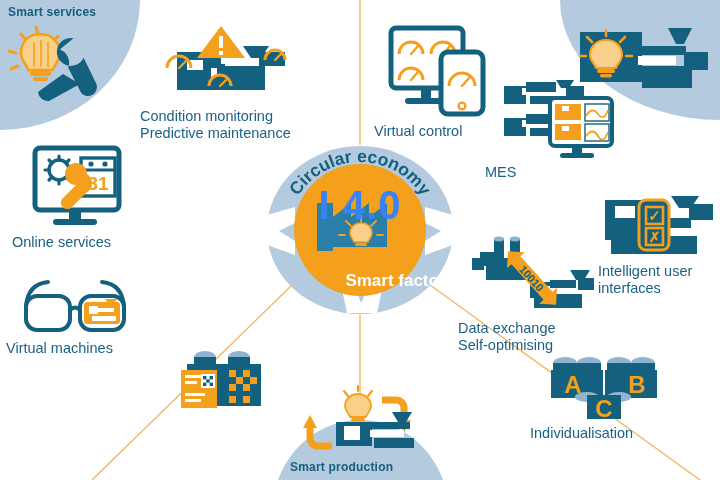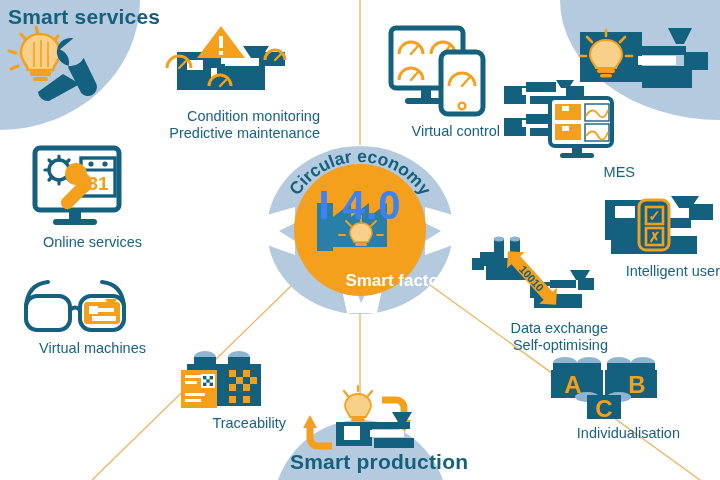--- a/index.html
+++ b/index.html
@@ -7,25 +7,25 @@
     width:720px;height:480px;overflow:hidden;
     background:#ffffff;
     font-family:"Liberation Sans", sans-serif;
     position:relative;
   }
   #stage{position:absolute;left:0;top:0;width:720px;height:480px;}
   .corner-label{
     position:absolute;
     color:#15607d;
     font-weight:bold;
-    font-size:21px;
+    font-size:12px;
     letter-spacing:.2px;
     white-space:nowrap;
   }
-  .node{position:absolute;text-align:right;}
+  .node{position:absolute;text-align:left;}
   .node .cap{
     color:#1a6285;
     font-size:14.5px;
     line-height:17px;
     white-space:nowrap;
   }
   .icon-wrap{display:flex;align-items:flex-end;justify-content:center;}
   .center-label-top{
     position:absolute;left:0;right:0;top:38px;
     text-align:center;color:#3b82f6;
@@ -320,21 +320,20 @@
             <rect x="62" y="20" width="7" height="7"></rect>
           <rect x="48" y="34" width="7" height="7"></rect>
             <rect x="62" y="34" width="7" height="7"></rect>
           <rect x="55" y="27" width="7" height="7"></rect>
             <rect x="48" y="46" width="7" height="7"></rect>
           <rect x="69" y="27" width="7" height="7"></rect>
             <rect x="62" y="46" width="7" height="7"></rect>
         </g>
       </svg>
     </div>
-    <div class="cap" style="margin-top:5px;">Traceability</div>
   </div>
 
   <div class="node" style="left:458px;top:238px;width:150px;">
     <div class="icon-wrap">
       <svg width="122" height="78" viewBox="0 0 122 78">
         <rect x="22" y="0" width="10" height="22" fill="#14607f"></rect>
         <rect x="38" y="0" width="10" height="22" fill="#14607f"></rect>
         <ellipse cx="27" cy="1" rx="5" ry="2.5" fill="#8fb4cf"></ellipse>
         <ellipse cx="43" cy="1" rx="5" ry="2.5" fill="#8fb4cf"></ellipse>
         <rect x="8" y="14" width="16" height="14" fill="#14607f"></rect>
@@ -368,20 +367,21 @@
         <polygon points="66,0 94,0 86,12 74,12" fill="#14607f"></polygon>
         <rect x="84" y="8" width="24" height="16" fill="#14607f"></rect>
         <rect x="34" y="4" width="30" height="50" rx="7" fill="#14607f" stroke="#f4a01c" stroke-width="3"></rect>
         <rect x="41" y="11" width="17" height="17" fill="none" stroke="#f4a01c" stroke-width="2.6"></rect>
         <rect x="41" y="32" width="17" height="17" fill="none" stroke="#f4a01c" stroke-width="2.6"></rect>
         <text x="49.5" y="25" text-anchor="middle" font-size="15" font-weight="bold" fill="#f4a01c" font-family="'Liberation Sans',sans-serif">✓</text>
         <text x="49.5" y="46" text-anchor="middle" font-size="14" font-weight="bold" fill="#f4a01c" font-family="'Liberation Sans',sans-serif">✗</text>
       </svg>
     </div>
     <div class="cap" style="margin-top:5px;">Intelligent user</div>
+    <div class="cap">interfaces</div>
   </div>
 
   <div class="node" style="left:530px;top:355px;width:150px;">
     <div class="icon-wrap">
       <svg width="120" height="66" viewBox="0 0 120 66">
         <ellipse cx="20" cy="8" rx="12" ry="6" fill="#8fb4cf"></ellipse>
         <ellipse cx="44" cy="8" rx="12" ry="6" fill="#8fb4cf"></ellipse>
         <ellipse cx="74" cy="8" rx="12" ry="6" fill="#8fb4cf"></ellipse>
         <ellipse cx="98" cy="8" rx="12" ry="6" fill="#8fb4cf"></ellipse>
         <rect x="8" y="8" width="24" height="8" fill="#14607f"></rect>

